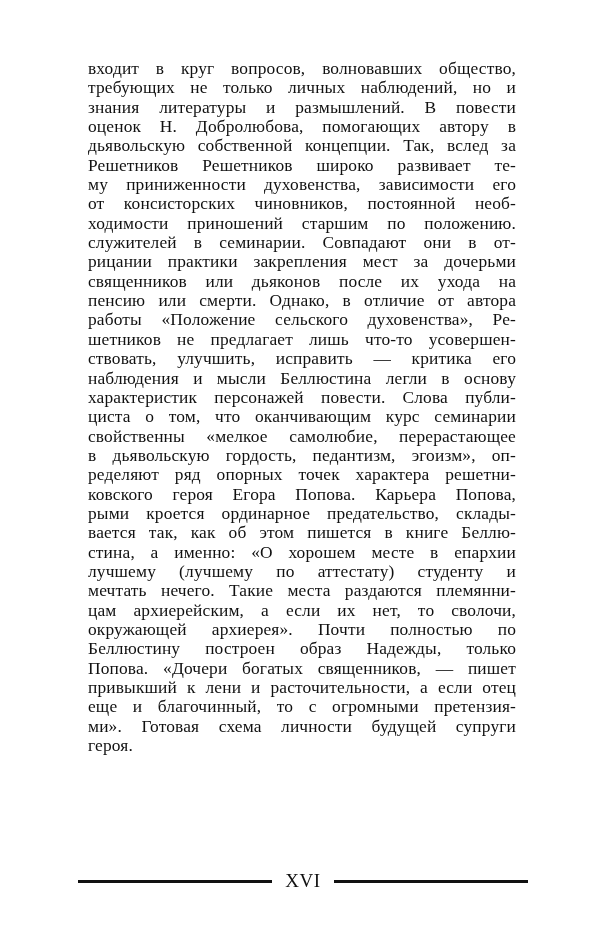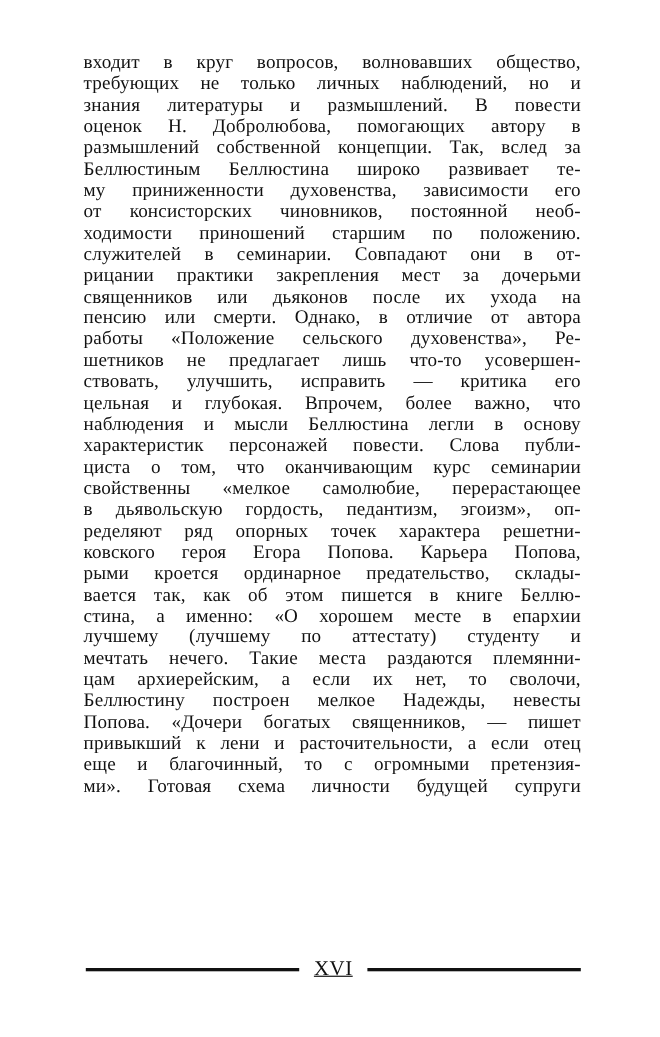--- a/index.html
+++ b/index.html
@@ -19,21 +19,21 @@
     top: 47px;
     width: 452px;
     font-family: "Liberation Serif", serif;
     font-size: 17.4px;
     line-height: 19.35px;
     color: #111;
     text-align: justify;
     letter-spacing: 0.15px;
   }
   .page p {
-    margin: 0;
+    margin: 12px;
   }
   .line {
     display: block;
     text-align: justify;
     text-align-last: justify;
     white-space: nowrap;
     height: 19.35px;
     overflow: visible;
   }
   .line.last {
@@ -43,21 +43,20 @@
     padding-left: 20px;
   }
   .footer {
     position: absolute;
     left: 78px;
     top: 869px;
     width: 450px;
     height: 24px;
     display: flex;
     align-items: center;
-    text-decoration: underline;
   }
   .rule {
     height: 3px;
     background: #111;
   }
   .rule.left { width: 194px; }
   .rule.right { width: 194px; }
   .folio {
     flex: 1;
     text-align: center;
@@ -69,51 +68,52 @@
 </style>
 </head>
 <body>
 
 <div class="page">
   <p>
     <span class="line">входит в круг вопросов, волновавших общество,</span>
     <span class="line">требующих не только личных наблюдений, но и</span>
     <span class="line">знания литературы и размышлений. В повести</span>
     <span class="line">оценок Н. Добролюбова, помогающих автору в</span>
-    <span class="line">размышлений собственной концепции. Так, вслед за</span>
-    <span class="line">Беллюстиным Беллюстина широко развивает те-</span>
+    <span class="line">дьявольскую собственной концепции. Так, вслед за</span>
+    <span class="line">Решетников Решетников широко развивает те-</span>
     <span class="line">му приниженности духовенства, зависимости его</span>
     <span class="line">от консисторских чиновников, постоянной необ-</span>
     <span class="line">ходимости приношений старшим по положению.</span>
     <span class="line">служителей в семинарии. Совпадают они в от-</span>
     <span class="line">рицании практики закрепления мест за дочерьми</span>
     <span class="line">священников или дьяконов после их ухода на</span>
     <span class="line">пенсию или смерти. Однако, в отличие от автора</span>
     <span class="line">работы «Положение сельского духовенства», Ре-</span>
     <span class="line">шетников не предлагает лишь что-то усовершен-</span>
     <span class="line">ствовать, улучшить, исправить — критика его</span>
-    <span class="line">цельная и глубокая. Впрочем, более важно, что</span>
     <span class="line">наблюдения и мысли Беллюстина легли в основу</span>
     <span class="line">характеристик персонажей повести. Слова публи-</span>
     <span class="line">циста о том, что оканчивающим курс семинарии</span>
     <span class="line">свойственны «мелкое самолюбие, перерастающее</span>
     <span class="line">в дьявольскую гордость, педантизм, эгоизм», оп-</span>
     <span class="line">ределяют ряд опорных точек характера решетни-</span>
     <span class="line">ковского героя Егора Попова. Карьера Попова,</span>
     <span class="line">рыми кроется ординарное предательство, склады-</span>
     <span class="line">вается так, как об этом пишется в книге Беллю-</span>
     <span class="line">стина, а именно: «О хорошем месте в епархии</span>
     <span class="line">лучшему (лучшему по аттестату) студенту и</span>
     <span class="line">мечтать нечего. Такие места раздаются племянни-</span>
     <span class="line">цам архиерейским, а если их нет, то сволочи,</span>
-    <span class="line">Беллюстину построен мелкое Надежды, невесты</span>
+    <span class="line">окружающей архиерея». Почти полностью по</span>
+    <span class="line">Беллюстину построен образ Надежды, только</span>
     <span class="line">Попова. «Дочери богатых священников, — пишет</span>
     <span class="line">привыкший к лени и расточительности, а если отец</span>
     <span class="line">еще и благочинный, то с огромными претензия-</span>
     <span class="line">ми». Готовая схема личности будущей супруги</span>
+    <span class="line last">героя.</span>
   </p>
 </div>
 
 <div class="footer">
   <div class="rule left"></div>
   <div class="folio">XVI</div>
   <div class="rule right"></div>
 </div>
 
 </body></html>

